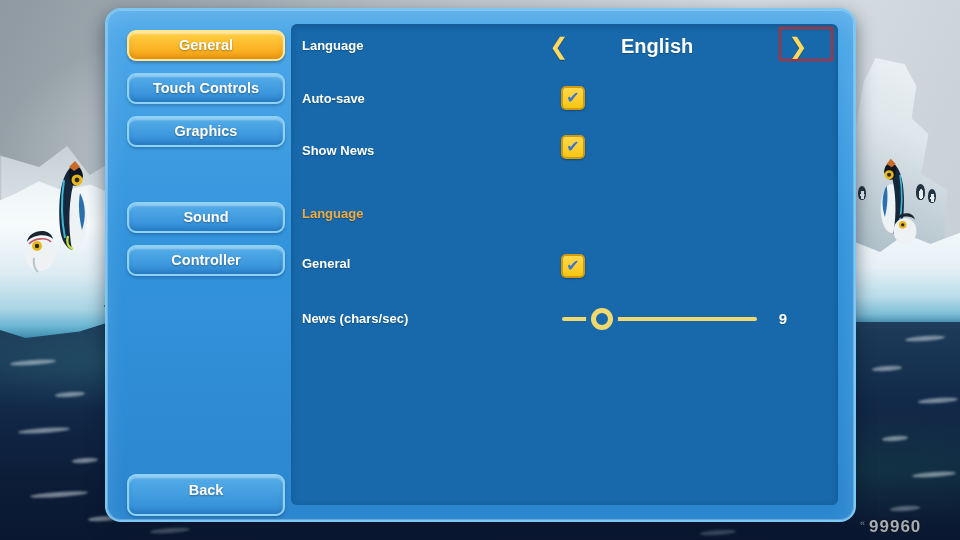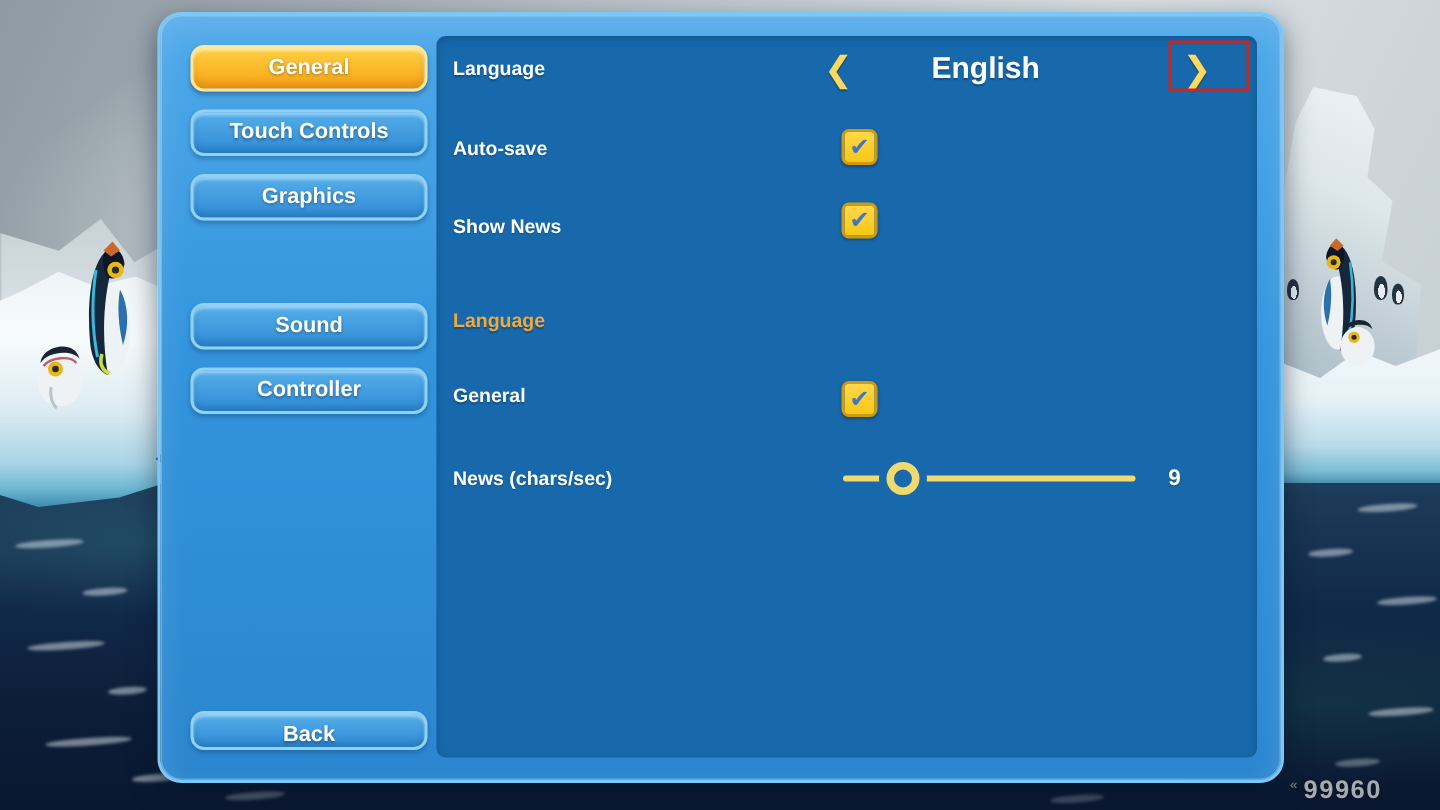--- a/index.html
+++ b/index.html
@@ -160,21 +160,21 @@
   <span class="mini-penguin" style="left:916px;top:184px"></span>
   <span class="mini-penguin" style="left:928px;top:189px;width:8px;height:14px"></span>
 
   <div class="dialog">
 
     <div class="sb-btn active" style="top:20px">General</div>
     <div class="sb-btn" style="top:106px">Graphics</div>
     <div class="sb-btn" style="top:63px">Touch Controls</div>
     <div class="sb-btn" style="top:192px">Sound</div>
     <div class="sb-btn" style="top:235px">Controller</div>
-    <div class="sb-btn" style="top:464px;height:26px;line-height:29px">Back</div>
+    <div class="sb-btn" style="top:464px;height:42px;line-height:29px">Back</div>
 
     <div class="panel">
 
       <span class="lbl" style="top:12px">Language</span>
       <span class="chev" style="left:253px">❮</span>
       <span class="sel-value">English</span>
       <span class="chev" style="left:492px">❯</span>
       <div class="focus-rect"></div>
 
       <span class="lbl" style="top:65px">Auto-save</span>

